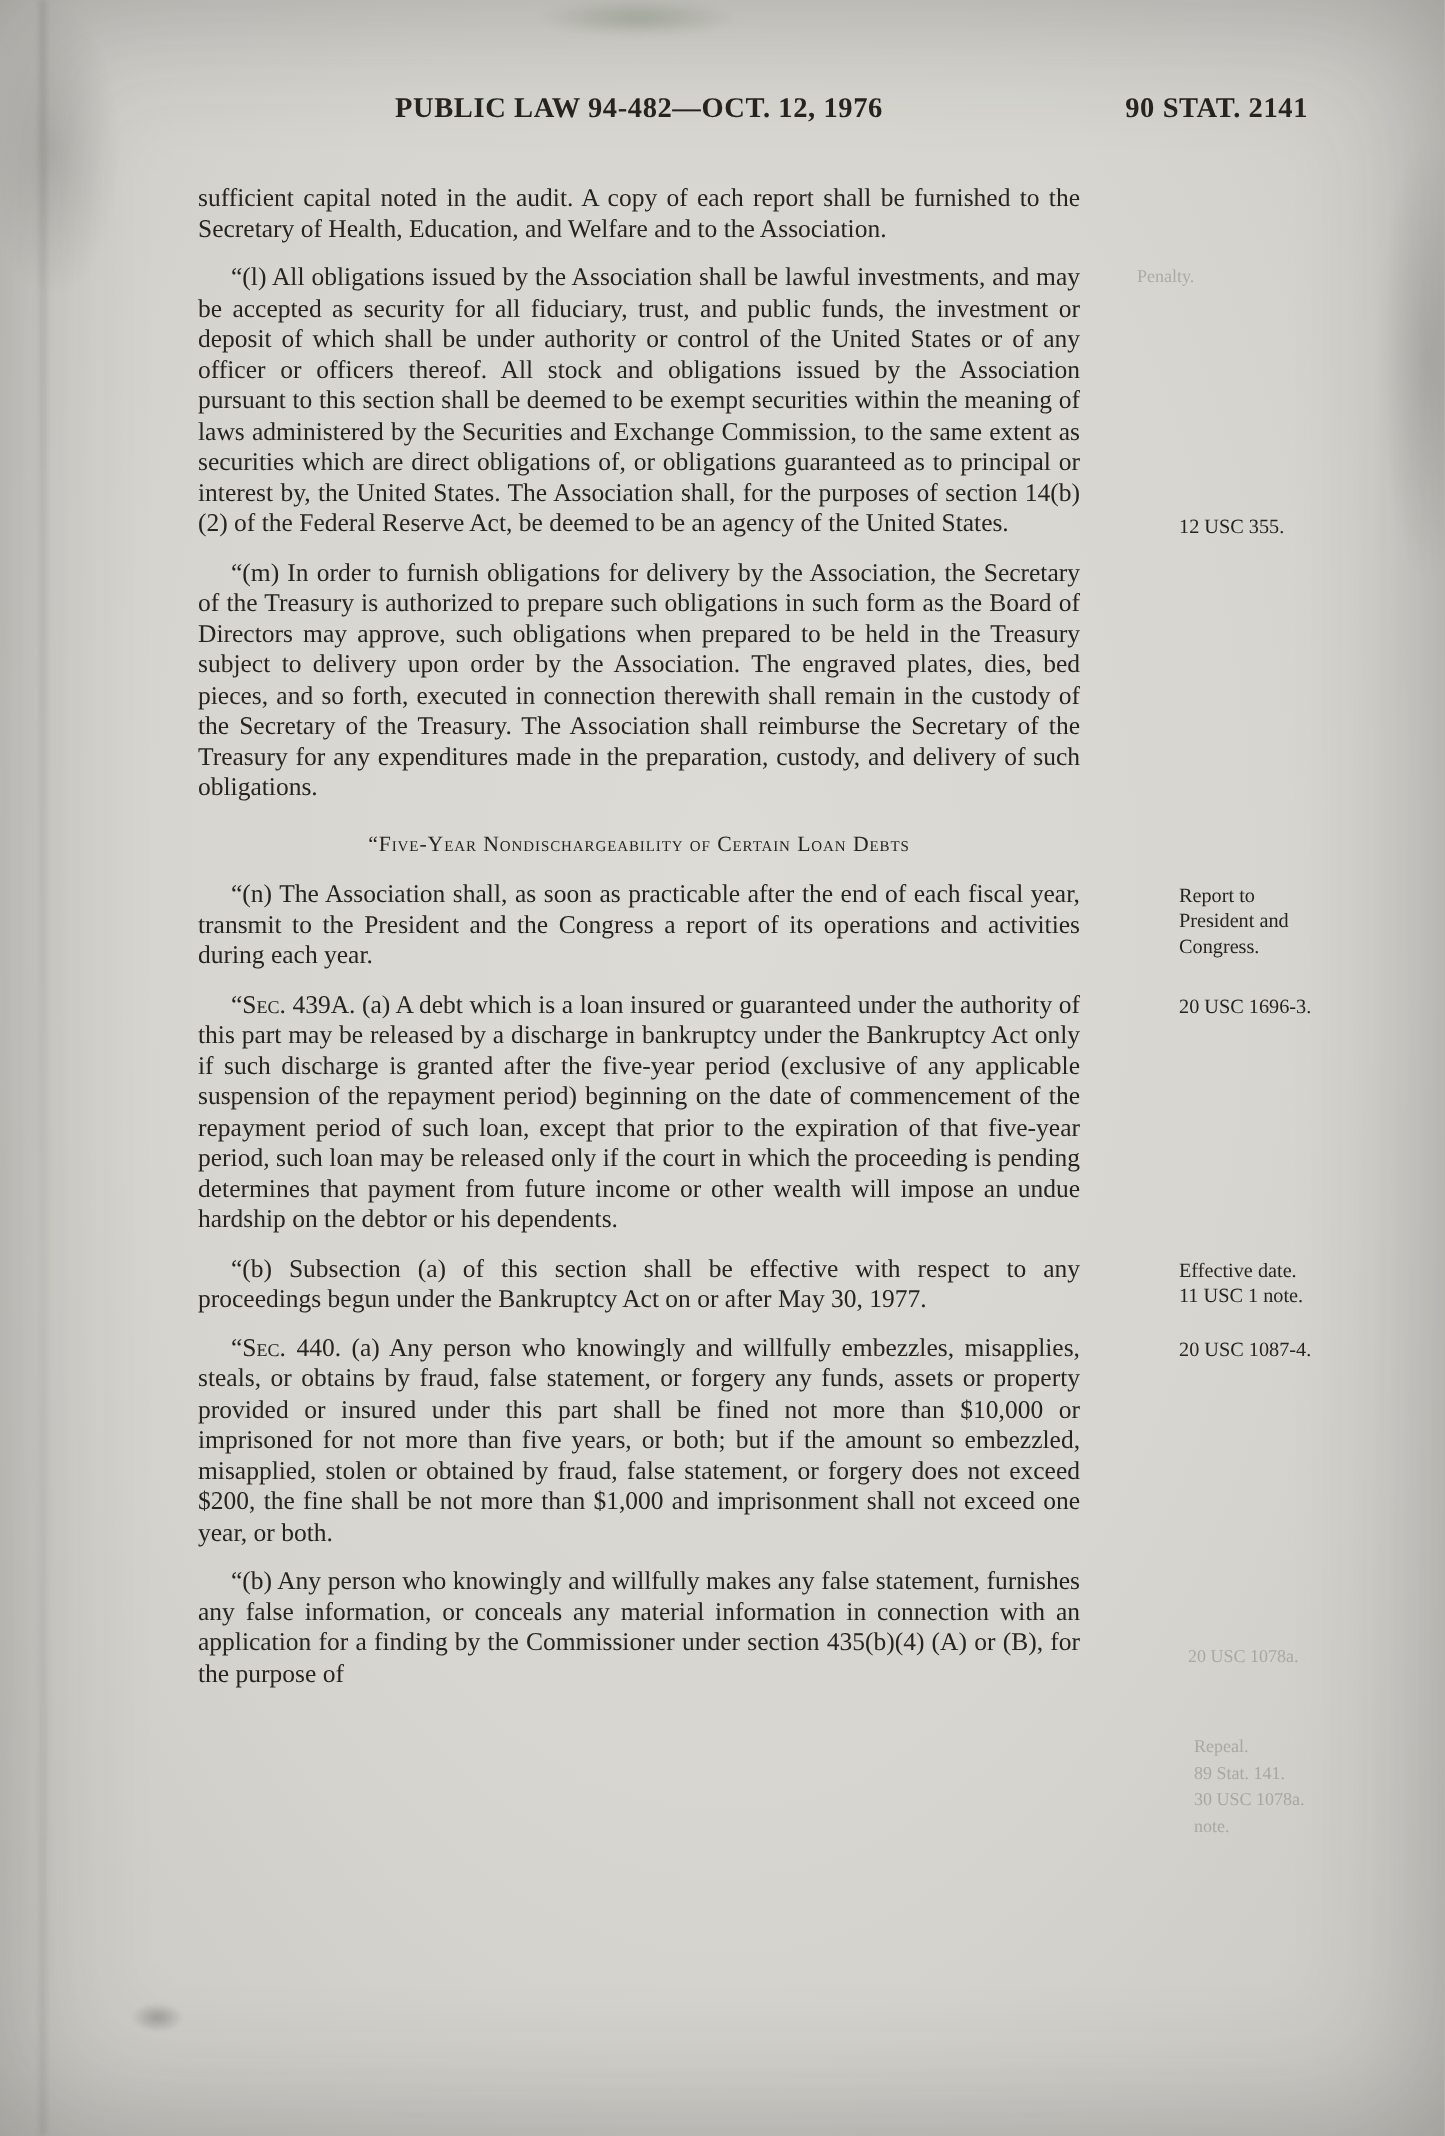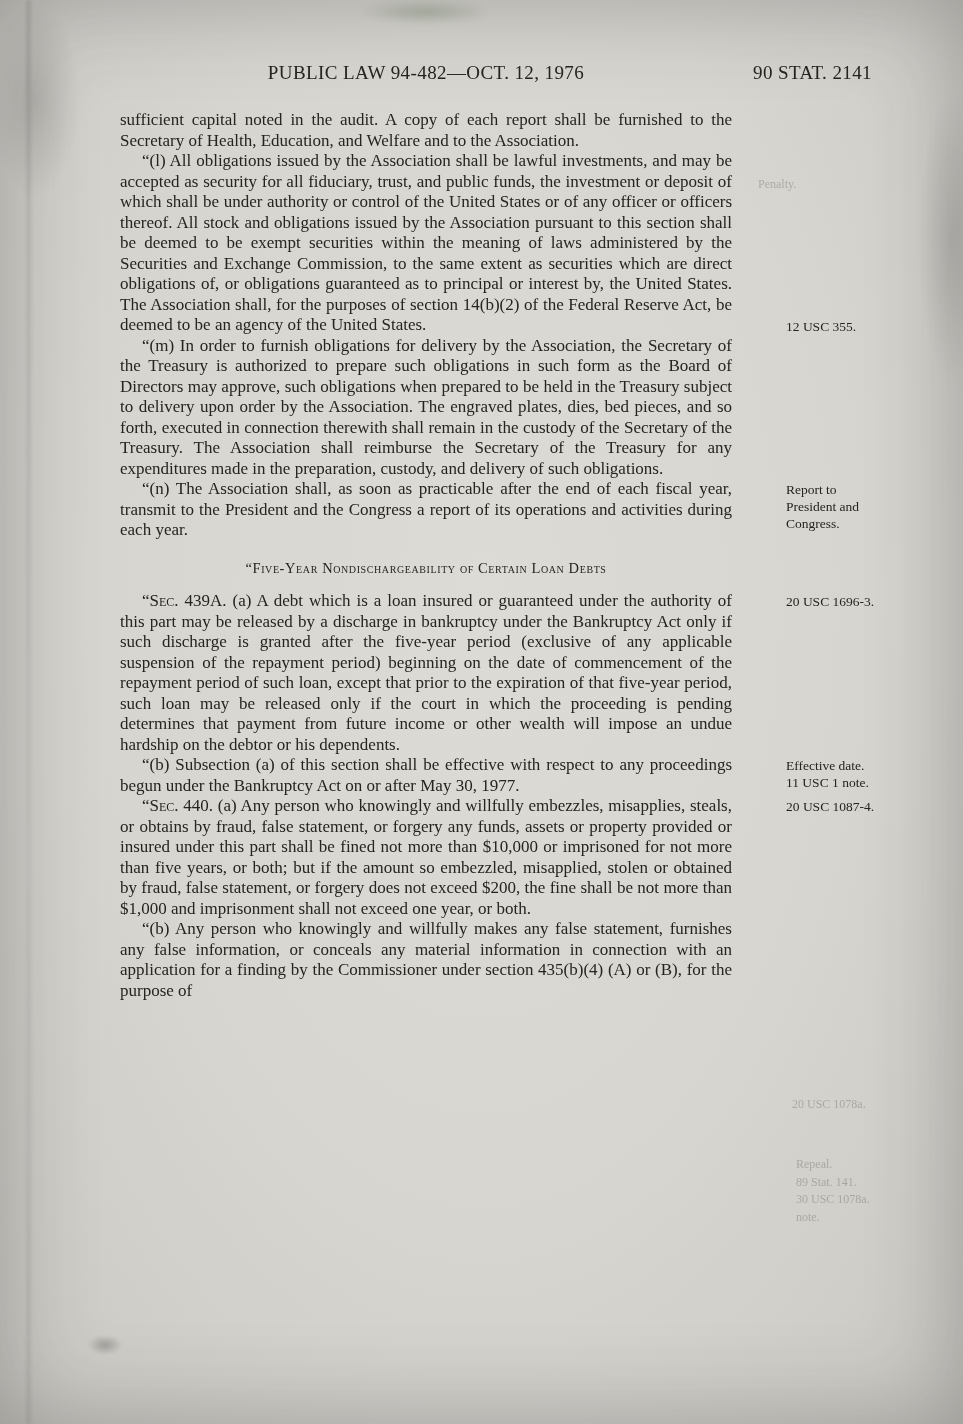--- a/index.html
+++ b/index.html
@@ -17,28 +17,28 @@
   }
   .page::after {
     content: "";
     position: absolute;
     inset: 0;
     box-shadow: inset 0 0 95px rgba(50, 48, 44, 0.32);
     pointer-events: none;
   }
 
   .header { position: absolute; top: 62px; left: 120px; width: 752px; height: 26px;
-            font-weight: normal; font-size: 19px; letter-spacing: 0.4px; }
+            font-weight: bold; font-size: 19px; letter-spacing: 0.4px; }
   .law-title { position: absolute; left: 0; width: 612px; text-align: center; }
   .stat-number { position: absolute; right: 0; top: 0; }
 
   .content { position: absolute; top: 110px; left: 120px; width: 612px;
              font-size: 17px; line-height: 20.5px; text-align: justify; }
   .block { position: relative; }
-  .para { margin: 0; text-indent: 22px; }
+  .para { margin: 12px; text-indent: 22px; }
   .para.noindent { text-indent: 0; }
   .sc { font-variant: small-caps; }
 
   .heading { margin: 17px 0 13px; font-weight: normal; font-size: 14.5px;
              text-align: center; font-variant: small-caps; letter-spacing: 0.6px;
              text-indent: 0; }
 
   .margin-note { position: absolute; left: 638px; top: 2px; width: 150px;
                  font-size: 13.5px; line-height: 17px; white-space: pre-line;
                  text-align: left; text-indent: 0; margin-left: 28px; }
@@ -92,28 +92,28 @@
     <div class="block">
       <p class="para">“(l) All obligations issued by the Association shall be lawful investments, and may be accepted as security for all fiduciary, trust, and public funds, the investment or deposit of which shall be under authority or control of the United States or of any officer or officers thereof. All stock and obligations issued by the Association pursuant to this section shall be deemed to be exempt securities within the meaning of laws administered by the Securities and Exchange Commission, to the same extent as securities which are direct obligations of, or obligations guaranteed as to principal or interest by, the United States. The Association shall, for the purposes of section 14(b)(2) of the Federal Reserve Act, be deemed to be an agency of the United States.</p>
       <div class="margin-note bottom">12 USC 355.</div>
     </div>
 
     <div class="block">
       <p class="para">“(m) In order to furnish obligations for delivery by the Association, the Secretary of the Treasury is authorized to prepare such obligations in such form as the Board of Directors may approve, such obligations when prepared to be held in the Treasury subject to delivery upon order by the Association. The engraved plates, dies, bed pieces, and so forth, executed in connection therewith shall remain in the custody of the Secretary of the Treasury. The Association shall reimburse the Secretary of the Treasury for any expenditures made in the preparation, custody, and delivery of such obligations.</p>
     </div>
 
     <div class="block">
+      <h4 class="heading">“Five-Year Nondischargeability of Certain Loan Debts</h4>
+    </div>
+
+    <div class="block">
       <p class="para">“(n) The Association shall, as soon as practicable after the end of each fiscal year, transmit to the President and the Congress a report of its operations and activities during each year.</p>
       <div class="margin-note">Report to
 President and
 Congress.</div>
-    </div>
-
-    <div class="block">
-      <h4 class="heading">“Five-Year Nondischargeability of Certain Loan Debts</h4>
     </div>
 
     <div class="block">
       <p class="para"><span class="sc">“Sec. 439A.</span><span> (a) A debt which is a loan insured or guaranteed under the authority of this part may be released by a discharge in bankruptcy under the Bankruptcy Act only if such discharge is granted after the five-year period (exclusive of any applicable suspension of the repayment period) beginning on the date of commencement of the repayment period of such loan, except that prior to the expiration of that five-year period, such loan may be released only if the court in which the proceeding is pending determines that payment from future income or other wealth will impose an undue hardship on the debtor or his dependents.</span></p>
       <div class="margin-note">20 USC 1696-3.</div>
     </div>
 
     <div class="block">
       <p class="para">“(b) Subsection (a) of this section shall be effective with respect to any proceedings begun under the Bankruptcy Act on or after May 30, 1977.</p>
       <div class="margin-note">Effective date.

